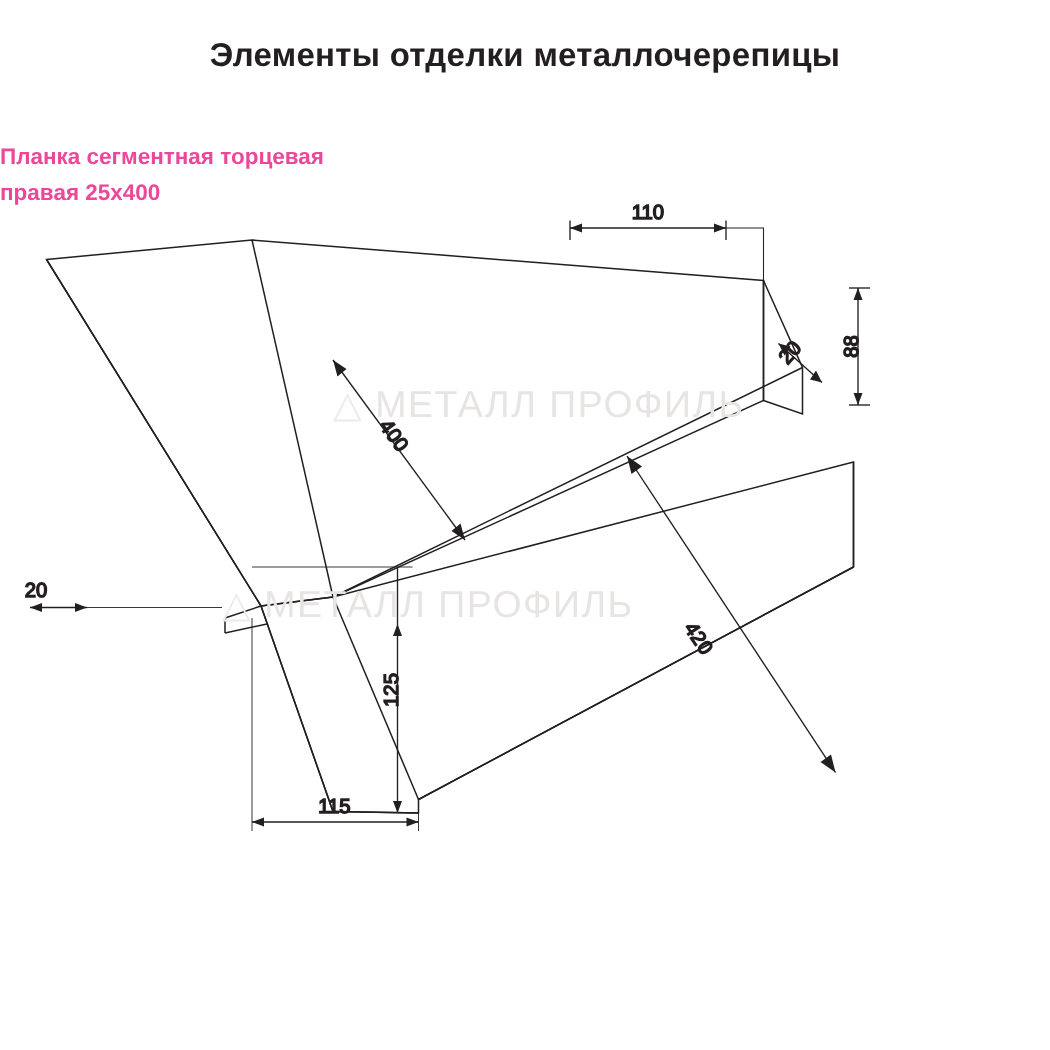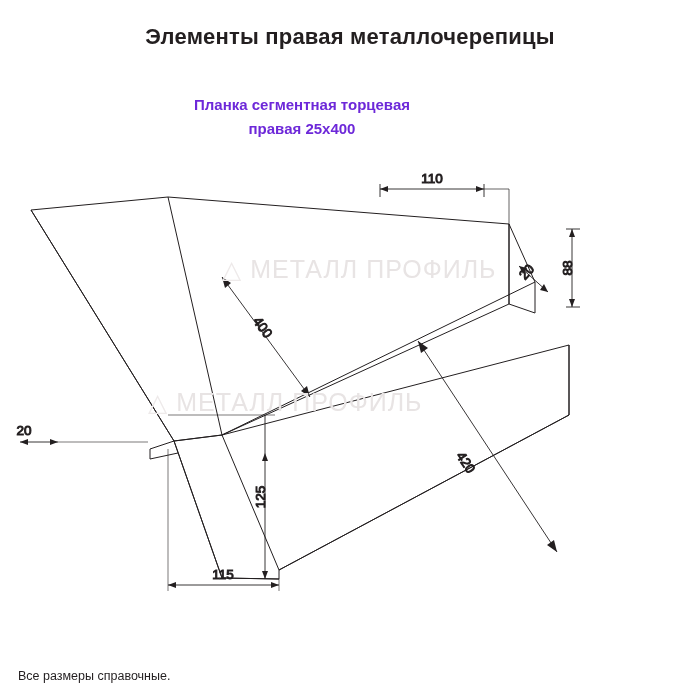--- a/index.html
+++ b/index.html
@@ -29,33 +29,31 @@
     font-size: 22px;
     font-weight: bold;
     color: #231f20;
     letter-spacing: 0.2px;
   }
   .subtitle {
     position: absolute;
     top: 93px;
     left: 0;
     width: 604px;
-    text-align: center;
     font-size: 15px;
     font-weight: bold;
     line-height: 24px;
-    color: #6d28d9;
+    color: #ec4899;
   }
   .drawing {
     position: absolute;
     top: 130px;
     left: 0;
     width: 700px;
     height: 470px;
-    margin-top: 37px;
   }
   .footnotes {
     position: absolute;
     left: 18px;
     bottom: 14px;
     width: 660px;
     font-size: 12.5px;
     line-height: 20px;
     color: #231f20;
   }
@@ -79,21 +77,21 @@
   text {
     font-family: "Liberation Sans", sans-serif;
     fill: #231f20;
   }
 </style>
 </head>
 <body>
 
 <div class="page">
 
-  <div class="title">Элементы правая металлочерепицы</div>
+  <div class="title">Элементы отделки металлочерепицы</div>
 
   <div class="subtitle">
     <div>Планка сегментная торцевая</div>
     <div>правая 25х400</div>
   </div>
 
   <div class="drawing">
     <svg width="700" height="470" viewBox="0 0 700 470">
       <g fill="none" stroke="#231f20" stroke-width="1" stroke-linejoin="miter" stroke-linecap="butt">
 
@@ -191,16 +189,15 @@
   </div>
 
   <div class="wm wm-1">
     <span class="wm-mark">△</span><span>МЕТАЛЛ ПРОФИЛЬ</span>
   </div>
   <div class="wm wm-2">
     <span class="wm-mark">△</span><span>МЕТАЛЛ ПРОФИЛЬ</span>
   </div>
 
   <div class="footnotes">
-    <div>Все размеры справочные.</div>
   </div>
 
 </div>
 
 </body></html>

